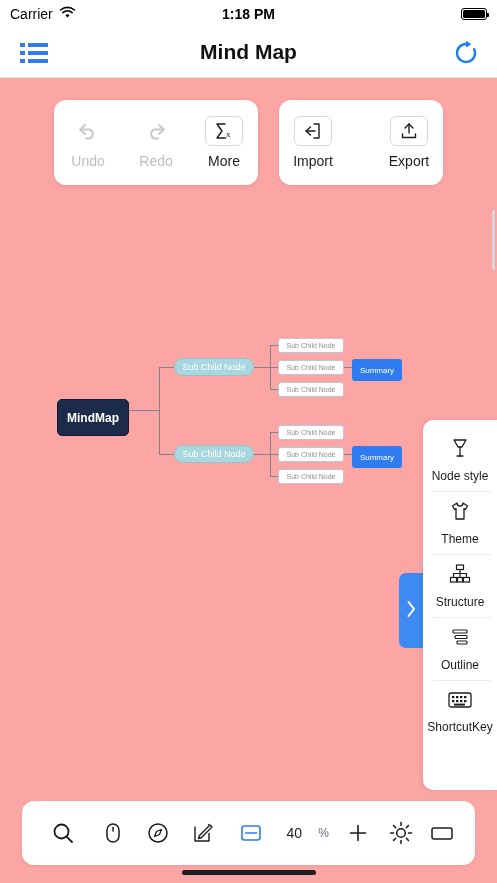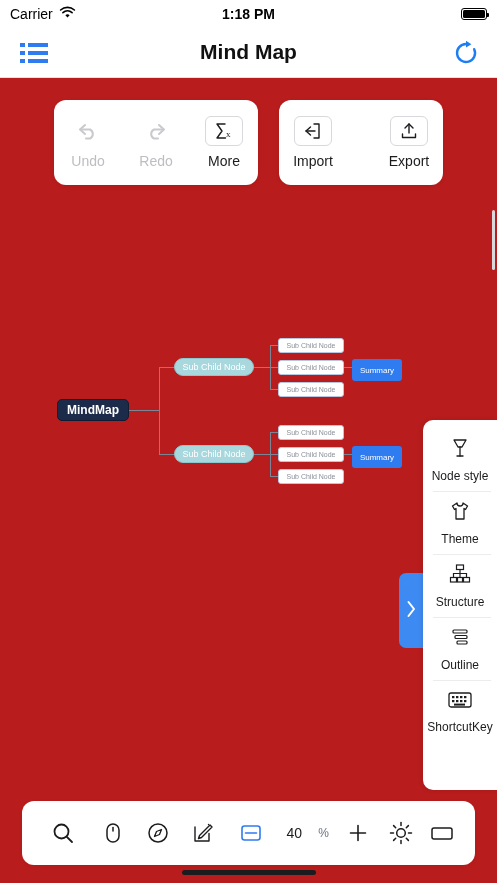--- a/index.html
+++ b/index.html
@@ -2,21 +2,21 @@
 <html><head>
 <meta charset="utf-8">
 <style>
   * { box-sizing: border-box; margin: 0; padding: 0; }
   html, body {
     width: 497px; height: 883px;
     font-family: "Liberation Sans", sans-serif;
     background: #f0f0f0;
     overflow: hidden;
   }
-  #app { position: relative; width: 497px; height: 883px; background: #b91c1c; }
+  #app { position: relative; width: 497px; height: 883px; background: #fca5a5; }
 
   
   .statusbar {
     position: absolute; top: 0; left: 0; width: 497px; height: 28px;
     background: #ffffff; display: flex; align-items: center;
   }
   .status-left {
     position: absolute; left: 10px; display: flex; align-items: center; gap: 6px;
   }
   .carrier { font-size: 14px; color: #000; font-weight: 400; }
@@ -71,21 +71,21 @@
 
   
   .canvas { position: absolute; left: 0; top: 78px; width: 497px; height: 700px; }
 
   .node {
     position: absolute; font-size: 10px; color: #ffffff;
     display: flex; align-items: center; justify-content: center;
     border-radius: 5px; white-space: nowrap;
   }
   .node-root {
-    left: 57px; top: 321px; width: 72px; height: 22px;
+    left: 57px; top: 321px; width: 72px; height: 37px;
     background: #1c2b4a; color: #fff; font-size: 12px; font-weight: 700;
     border: 1px solid #0f1c33; border-radius: 5px;
   }
   .node-sub {
     width: 80px; height: 18px; background: #a8d8dd; color: #ffffff;
     border: 1px solid #8cc7cd; border-radius: 9px; font-size: 9px;
   }
   .node-sub-1 { left: 174px; top: 280px; }
   .node-sub-2 { left: 174px; top: 367px; }
   .node-child {

